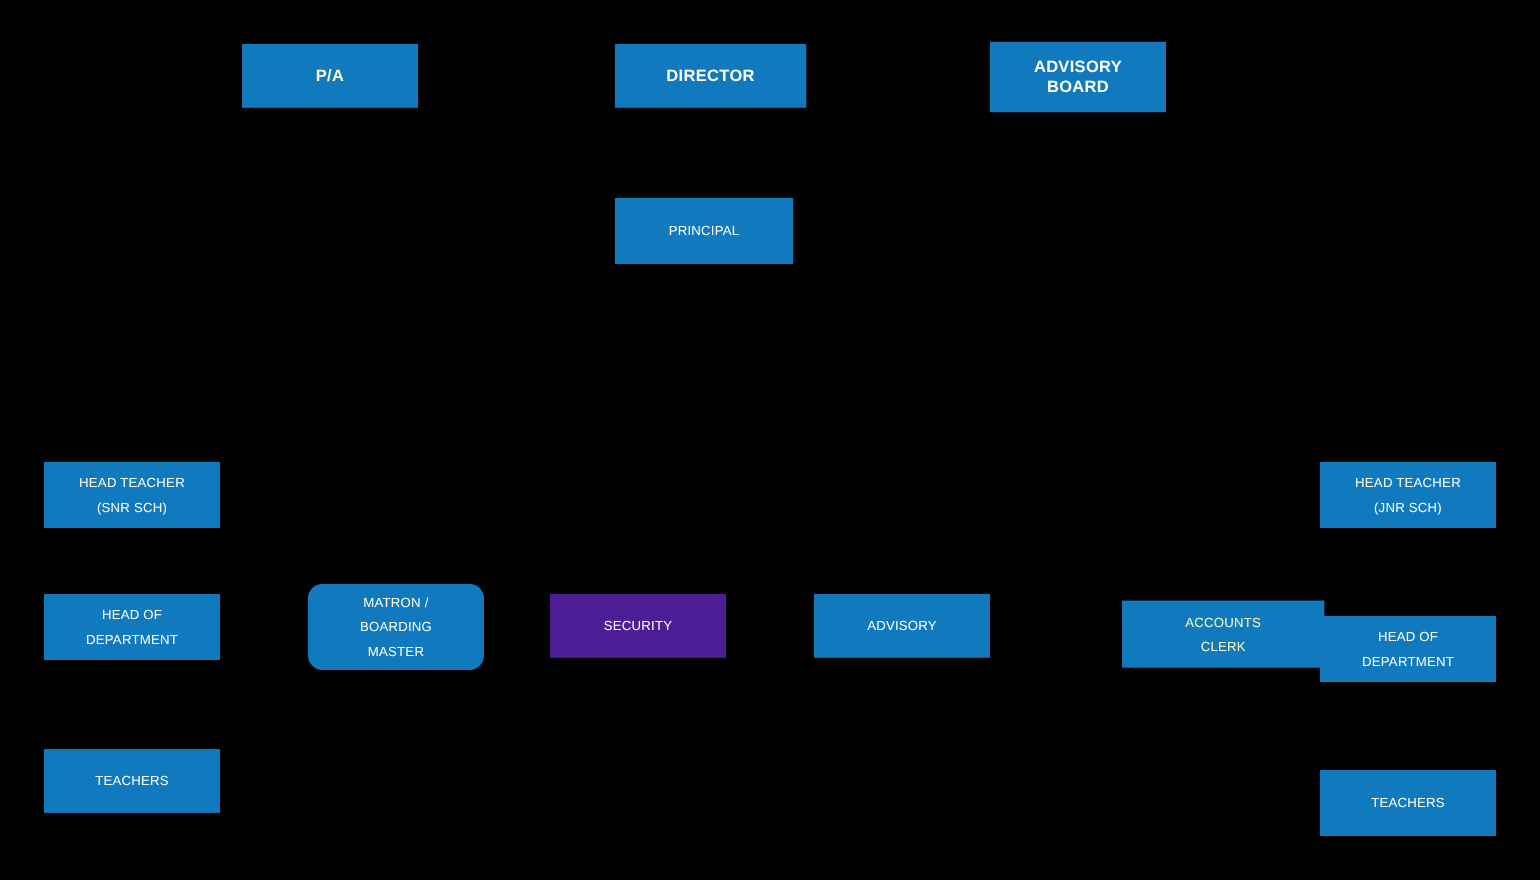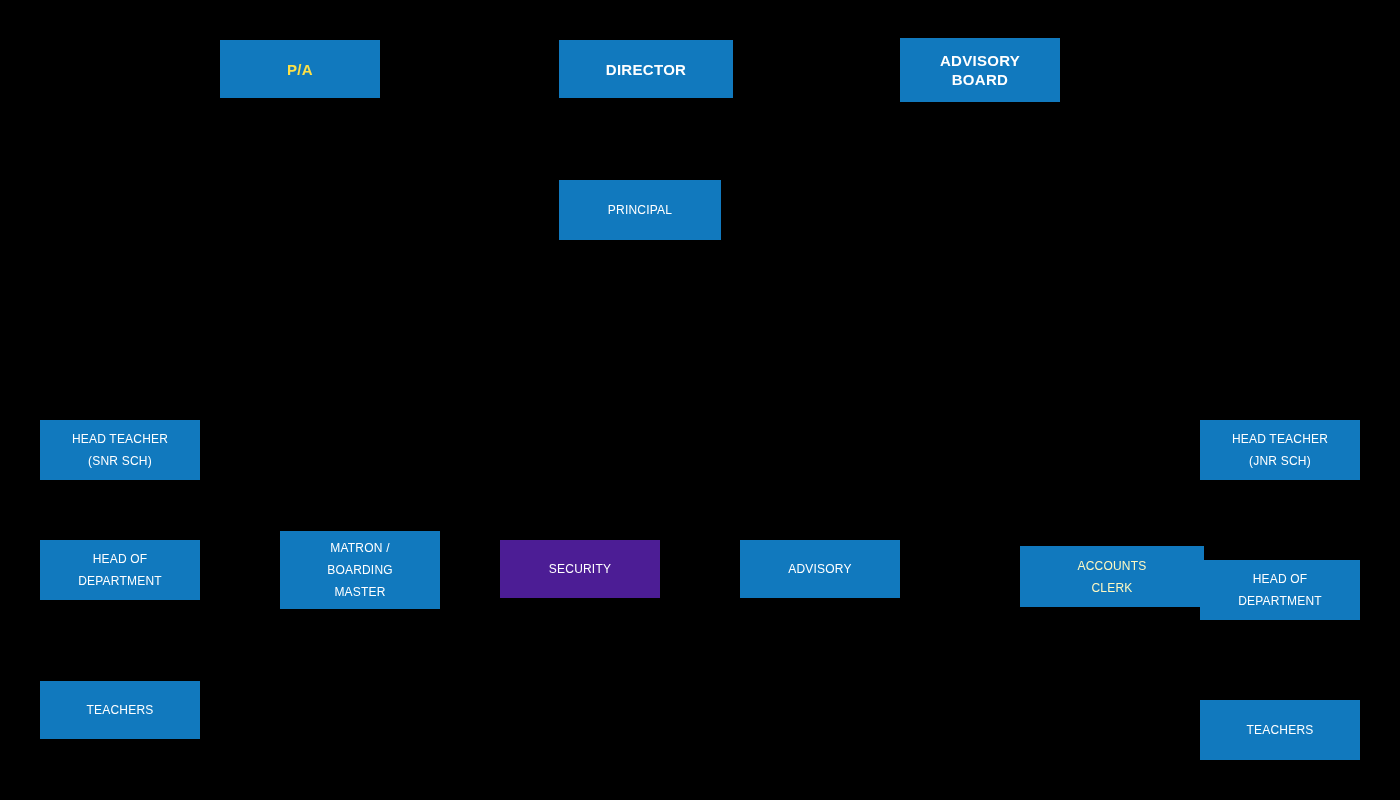--- a/index.html
+++ b/index.html
@@ -35,32 +35,32 @@
     font-weight: 700;
     font-size: 15px;
     line-height: 19px;
     letter-spacing: 0.3px;
   }
 </style>
 </head>
 <body>
 
 <div id="chart-canvas" style="width: 1400px; height: 800px; background: rgb(0, 0, 0);">
-    <div class="node bold" style="left: 220px; top: 40px; width: 160px; height: 58px; background: rgb(17, 121, 190); color: #fde047;">P/A</div>
+    <div class="node bold" style="left: 220px; top: 40px; width: 160px; height: 58px; background: rgb(17, 121, 190); color: #fef9c3;">P/A</div>
     <div class="node bold" style="left: 559px; top: 40px; width: 174px; height: 58px; background: rgb(17, 121, 190); color: rgb(255, 255, 255);">DIRECTOR</div>
     <div class="node bold" style="left: 900px; top: 38px; width: 160px; height: 64px; background: rgb(17, 121, 190); color: rgb(255, 255, 255);">ADVISORY
 BOARD</div>
     <div class="node" style="left: 559px; top: 180px; width: 162px; height: 60px; background: rgb(17, 121, 190); color: rgb(255, 255, 255);">PRINCIPAL</div>
     <div class="node" style="left: 40px; top: 420px; width: 160px; height: 60px; background: rgb(17, 121, 190); color: rgb(255, 255, 255);">HEAD TEACHER
 (SNR SCH)</div>
     <div class="node" style="left: 1200px; top: 420px; width: 160px; height: 60px; background: rgb(17, 121, 190); color: rgb(255, 255, 255);">HEAD TEACHER
 (JNR SCH)</div>
     <div class="node" style="left: 40px; top: 540px; width: 160px; height: 60px; background: rgb(17, 121, 190); color: rgb(255, 255, 255);">HEAD OF
 DEPARTMENT</div>
-    <div class="node" style="left: 280px; top: 531px; width: 160px; height: 78px; background: rgb(17, 121, 190); color: rgb(255, 255, 255);">MATRON /
+    <div class="node" style="left: 280px; top: 531px; width: 160px; height: 78px; background: rgb(17, 121, 190); color: rgb(255, 255, 255); border-radius: 13px;">MATRON /
 BOARDING
 MASTER</div>
     <div class="node" style="left: 500px; top: 540px; width: 160px; height: 58px; background: #4c1d95; color: rgb(255, 255, 255);">SECURITY</div>
     <div class="node" style="left: 740px; top: 540px; width: 160px; height: 58px; background: rgb(17, 121, 190); color: rgb(255, 255, 255);">ADVISORY</div>
     <div class="node" style="left: 1020px; top: 546px; width: 184px; height: 61px; background: rgb(17, 121, 190); color: #fef9c3;">ACCOUNTS
 CLERK</div>
     <div class="node" style="left: 1200px; top: 560px; width: 160px; height: 60px; background: rgb(17, 121, 190); color: rgb(255, 255, 255);">HEAD OF
 DEPARTMENT</div>
     <div class="node" style="left: 40px; top: 681px; width: 160px; height: 58px; background: rgb(17, 121, 190); color: rgb(255, 255, 255);">TEACHERS</div>
     <div class="node" style="left: 1200px; top: 700px; width: 160px; height: 60px; background: rgb(17, 121, 190); color: rgb(255, 255, 255);">TEACHERS</div>

